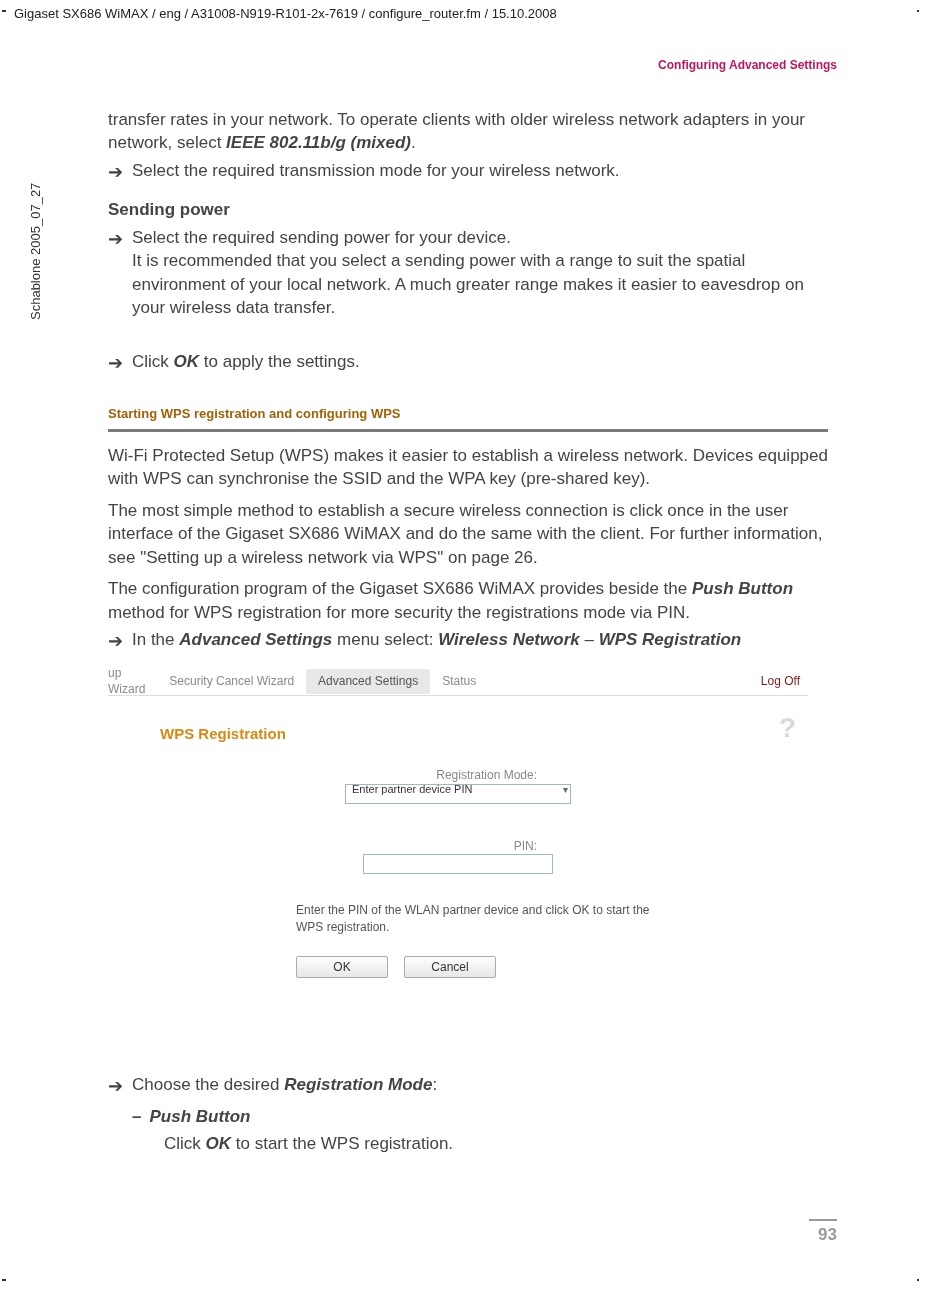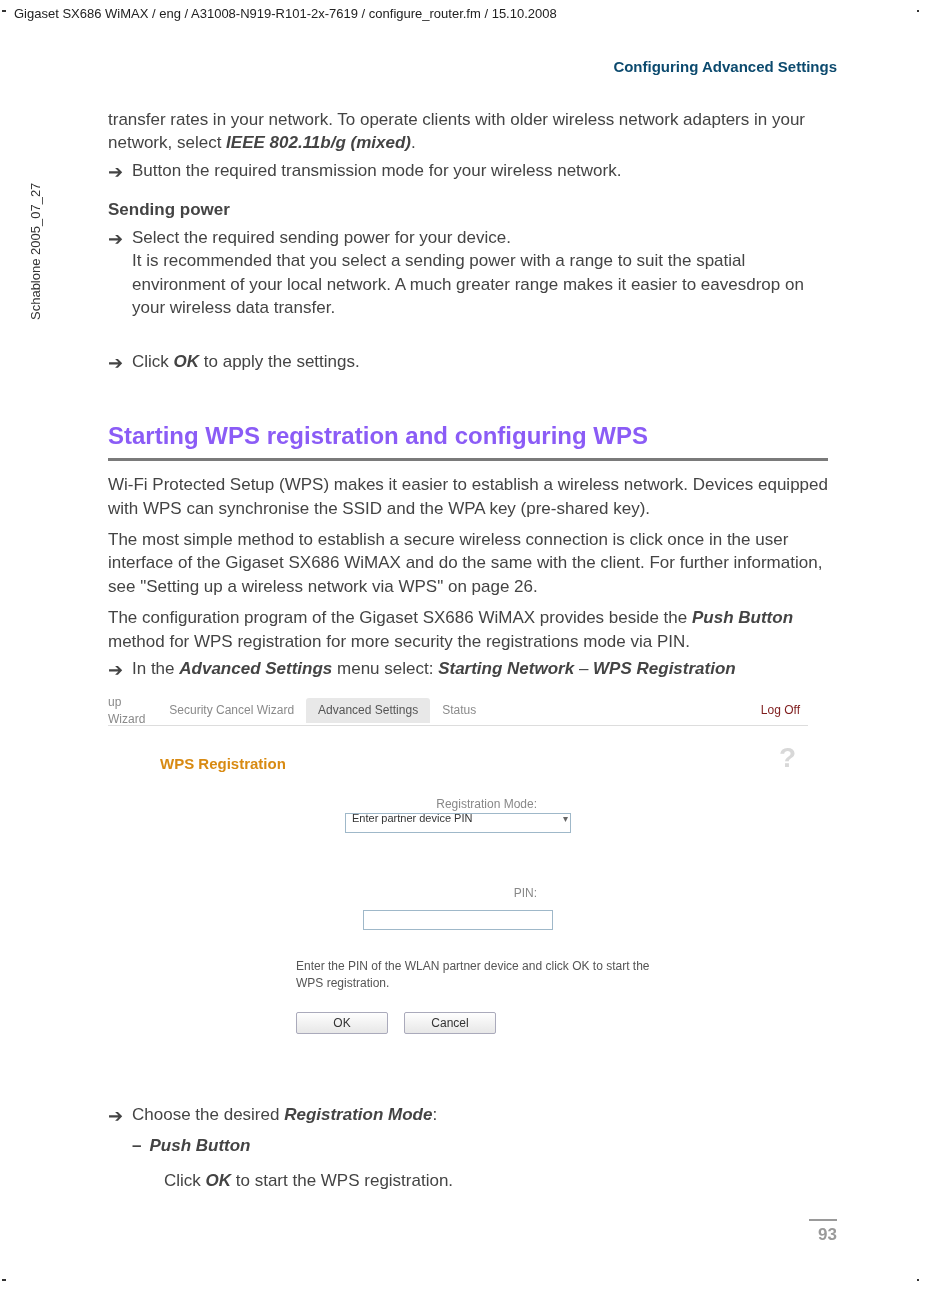--- a/index.html
+++ b/index.html
@@ -31,23 +31,23 @@
     transform-origin: left top;
     font-size: 13px;
     color: #333;
     white-space: nowrap;
   }
 
   .page-header {
     position: absolute;
     top: 58px;
     right: 96px;
-    font-size: 15px;
+    font-size: 12px;
     font-weight: 600;
-    color: #0c4a6e;
+    color: #be185d;
   }
 
   .content {
     position: absolute;
     top: 108px;
     left: 108px;
     width: 720px;
     font-size: 17px;
     line-height: 1.38;
     color: #444;
@@ -61,24 +61,24 @@
     line-height: 1.3;
     padding-top: 2px;
   }
   .arrow-row .txt { flex: 1; }
 
   .bold { font-weight: 700; font-style: italic; }
   .sect-strong { font-weight: 700; margin-top: 14px; display:block; }
 
   .h2-wps {
     font-weight: 700;
-    font-size: 24px;
-    margin-top: 44px;
+    font-size: 13px;
+    margin-top: 30px;
     margin-bottom: 6px;
-    color: #8b5cf6;
+    color: #a16207;
   }
   .hr-wps {
     border: none;
     border-top: 3px solid #7a7a7a;
     margin-bottom: 12px;
   }
 
   .para-gap { margin-top: 8px; }
 
   
@@ -140,21 +140,21 @@
     display:flex; align-items:center; justify-content:center;
     color:#333;
     border-radius:2px;
   }
 
   .after-shot { margin-top: 26px; }
   .dash-row { display:flex; margin-top:6px; }
   .dash-row .dash { flex:0 0 24px; padding-left: 24px;}
   .dash-row .dash::before { content: "–"; font-weight:700;}
   .dash-row .txt { flex:1; padding-left: 8px;}
-  .sub-indent { padding-left: 56px; margin-top:12px;}
+  .sub-indent { padding-left: 56px; margin-top:4px;}
 
   .page-num {
     position:absolute;
     right: 96px;
     bottom: 56px;
     font-size: 17px;
     font-weight:700;
     color:#9a9a9a;
   }
   .page-num-rule {
@@ -178,21 +178,21 @@
 <div class="page-header">Configuring Advanced Settings</div>
 
 <div class="content">
 
   <p>
     <span>transfer rates in your network. To operate clients with older wireless network adapters in your network, select </span><span class="bold">IEEE 802.11b/g (mixed)</span><span>.</span>
   </p>
 
   <div class="arrow-row">
     <div class="arrow">➔</div>
-    <div class="txt">Button the required transmission mode for your wireless network.</div>
+    <div class="txt">Select the required transmission mode for your wireless network.</div>
   </div>
 
   <span class="sect-strong">Sending power</span>
 
   <div class="arrow-row">
     <div class="arrow">➔</div>
     <div class="txt">
       <span>Select the required sending power for your device.</span><br>
       <span>It is recommended that you select a sending power with a range to suit the spatial environment of your local network. A much greater range makes it easier to eavesdrop on your wireless data transfer.</span>
     </div>
@@ -210,21 +210,21 @@
 
   <p class="para-gap">Wi-Fi Protected Setup (WPS) makes it easier to establish a wireless network. Devices equipped with WPS can synchronise the SSID and the WPA key (pre-shared key).</p>
   <p class="para-gap">The most simple method to establish a secure wireless connection is click once in the user interface of the Gigaset SX686 WiMAX and do the same with the client. For further information, see "Setting up a wireless network via WPS" on page 26.</p>
   <p class="para-gap">
     <span>The configuration program of the Gigaset SX686 WiMAX provides beside the </span><span class="bold">Push Button</span><span> method for WPS registration for more security the registrations mode via PIN.</span>
   </p>
 
   <div class="arrow-row">
     <div class="arrow">➔</div>
     <div class="txt">
-      <span>In the </span><span class="bold">Advanced Settings</span><span> menu select: </span><span class="bold">Starting Network</span><span> – </span><span class="bold">WPS Registration</span>
+      <span>In the </span><span class="bold">Advanced Settings</span><span> menu select: </span><span class="bold">Wireless Network</span><span> – </span><span class="bold">WPS Registration</span>
     </div>
   </div>
 
   <div class="shot">
     <div class="tabs">
       <div class="tab first">up Wizard</div>
       <div class="tab">Security Cancel Wizard</div>
       <div class="tab active">Advanced Settings</div>
       <div class="tab">Status</div>
       <div class="tab logoff">Log Off</div>
@@ -235,21 +235,21 @@
     <div class="title">WPS Registration</div>
 
     <div class="form-row lbl-right">
       <div class="lbl">Registration Mode:</div>
       <div class="selectish">
         <span>Enter partner device PIN</span>
         <span class="caret">▾</span>
       </div>
     </div>
 
-    <div class="form-row lbl-right" style="margin-top:52px;gap:9px;">
+    <div class="form-row lbl-right" style="margin-top:34px;">
       <div class="lbl">PIN:</div>
       <div class="textish"></div>
     </div>
 
     <div class="hint">Enter the PIN of the WLAN partner device and click OK to start the WPS registration.</div>
 
     <div class="btn-row">
       <div class="btn">OK</div>
       <div class="btn">Cancel</div>
     </div>

